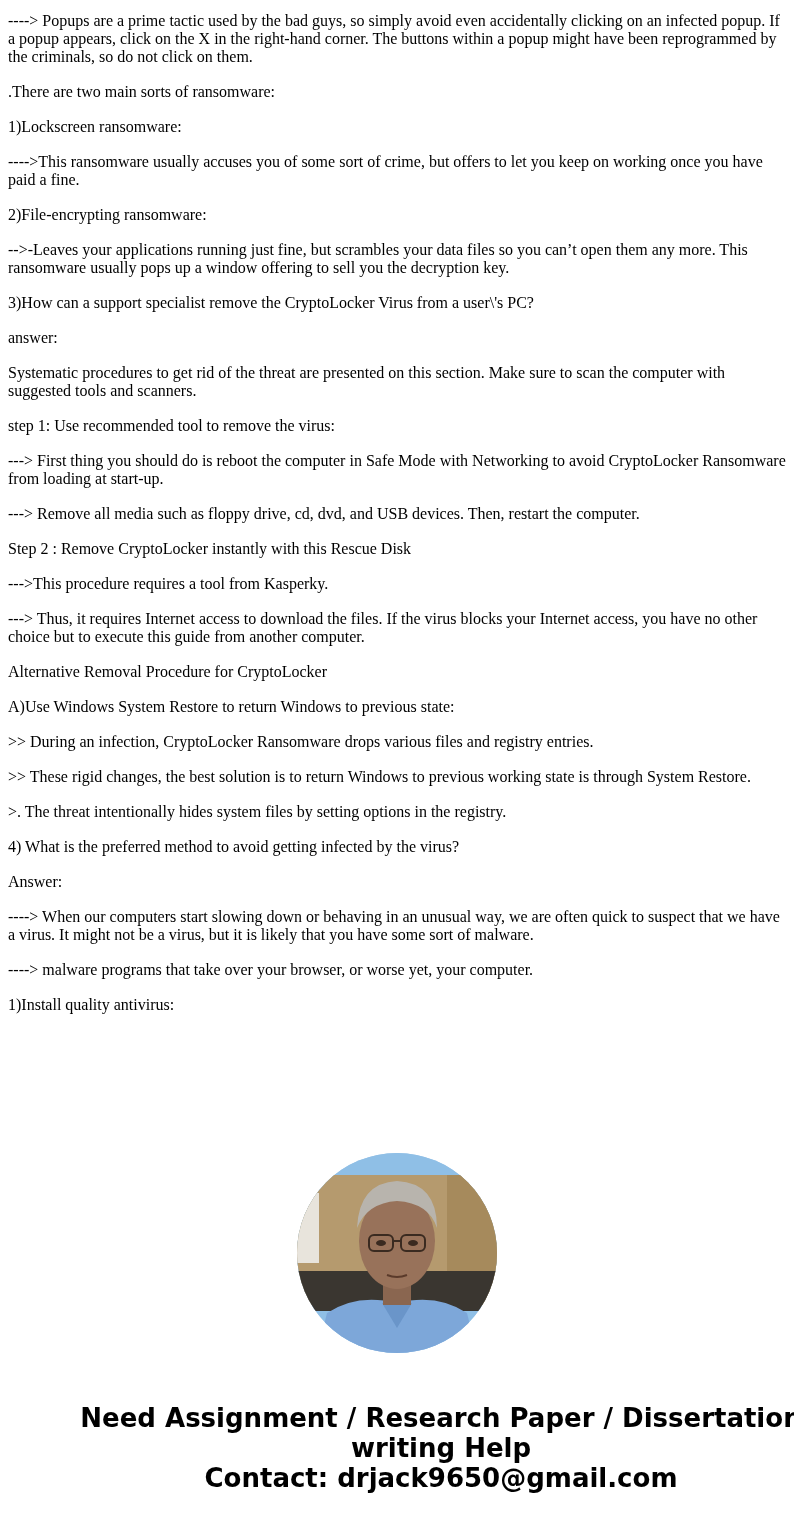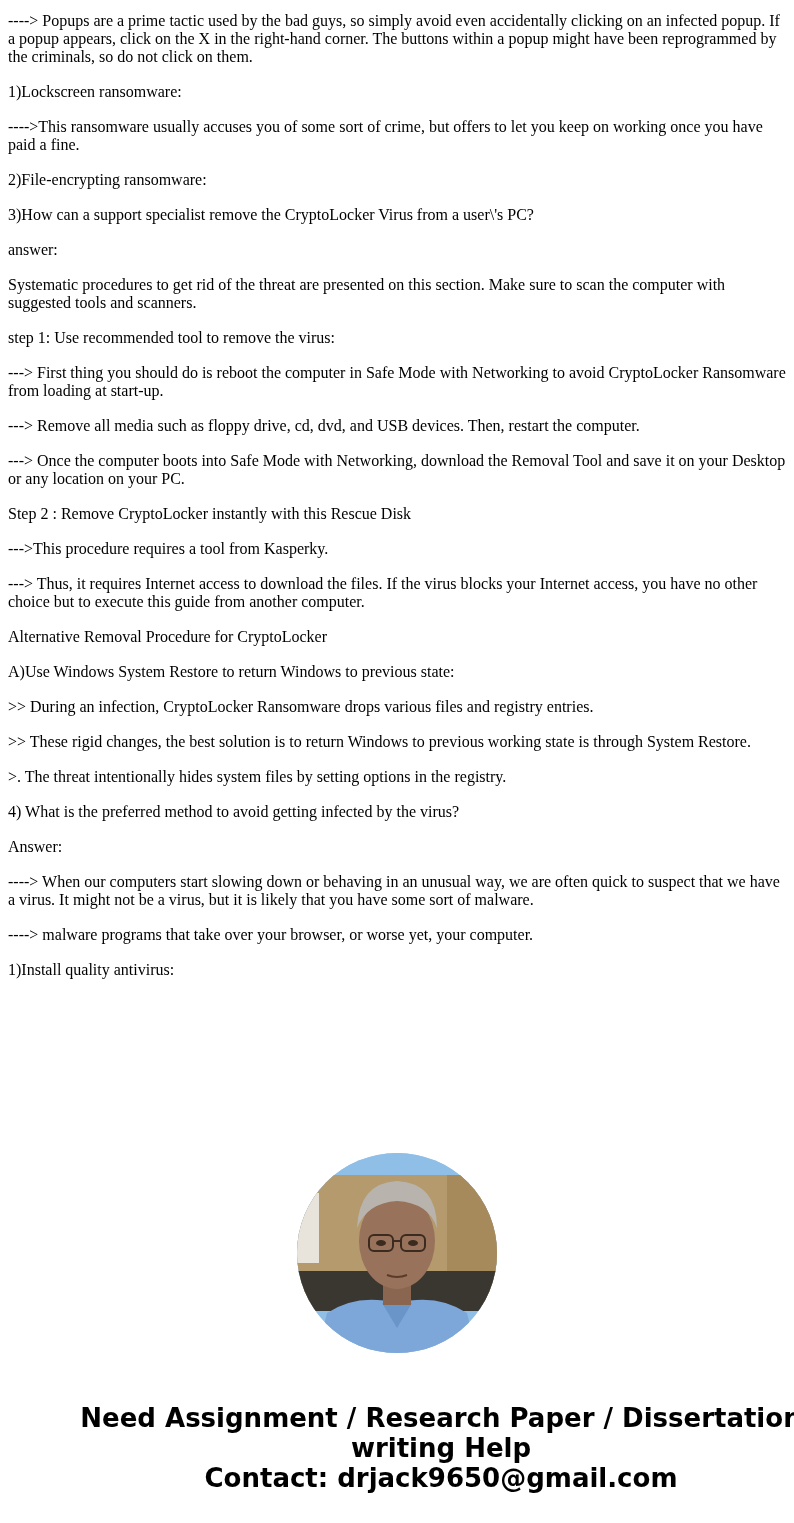--- a/index.html
+++ b/index.html
@@ -18,30 +18,31 @@
     .promo {
       position: absolute; left: 0; top: 1403px; width: 794px; text-align: center;
       font-family: "DejaVu Sans", sans-serif; font-weight: bold; font-size: 26px; line-height: 30px; color: #000; padding-left: 44px;
     }
   </style>
 </head>
 <body>
 
 <div class="doc">
   <p>----&gt; Popups are a prime tactic used by the bad guys, so simply avoid even accidentally clicking on an infected popup. If a popup appears, click on the X in the right-hand corner. The buttons within a popup might have been reprogrammed by the criminals, so do not click on them.</p>
+  <p>.There are two main sorts of ransomware:</p>
   <p class="b">1)Lockscreen ransomware:</p>
   <p>----&gt;This ransomware usually accuses you of some sort of crime, but offers to let you keep on working once you have paid a fine.</p>
   <p class="b">2)File-encrypting ransomware:</p>
+  <p>--&gt;-Leaves your applications running just fine, but scrambles your data files so you can’t open them any more. This ransomware usually pops up a window offering to sell you the decryption key.</p>
   <p class="b">3)How can a support specialist remove the CryptoLocker Virus from a user\'s PC?</p>
   <p class="b">answer:</p>
   <p>Systematic procedures to get rid of the threat are presented on this section. Make sure to scan the computer with suggested tools and scanners.</p>
   <p class="b">step 1: Use recommended tool to remove the virus:</p>
   <p>---&gt; First thing you should do is reboot the computer in Safe Mode with Networking to avoid CryptoLocker Ransomware from loading at start-up.</p>
   <p>---&gt; Remove all media such as floppy drive, cd, dvd, and USB devices. Then, restart the computer.</p>
-  <p>---&gt; Once the computer boots into Safe Mode with Networking, download the Removal Tool and save it on your Desktop or any location on your PC.</p>
   <p class="b">Step 2 : Remove CryptoLocker instantly with this Rescue Disk</p>
   <p>---&gt;This procedure requires a tool from Kasperky.</p>
   <p>---&gt; Thus, it requires Internet access to download the files. If the virus blocks your Internet access, you have no other choice but to execute this guide from another computer.</p>
   <p>Alternative Removal Procedure for CryptoLocker</p>
   <p class="b">A)Use Windows System Restore to return Windows to previous state:</p>
   <p>&gt;&gt; During an infection, CryptoLocker Ransomware drops various files and registry entries.</p>
   <p>&gt;&gt; These rigid changes, the best solution is to return Windows to previous working state is through System Restore.</p>
   <p>&gt;. The threat intentionally hides system files by setting options in the registry.</p>
   <p class="b">4) What is the preferred method to avoid getting infected by the virus?</p>
   <p class="b">Answer:</p>

